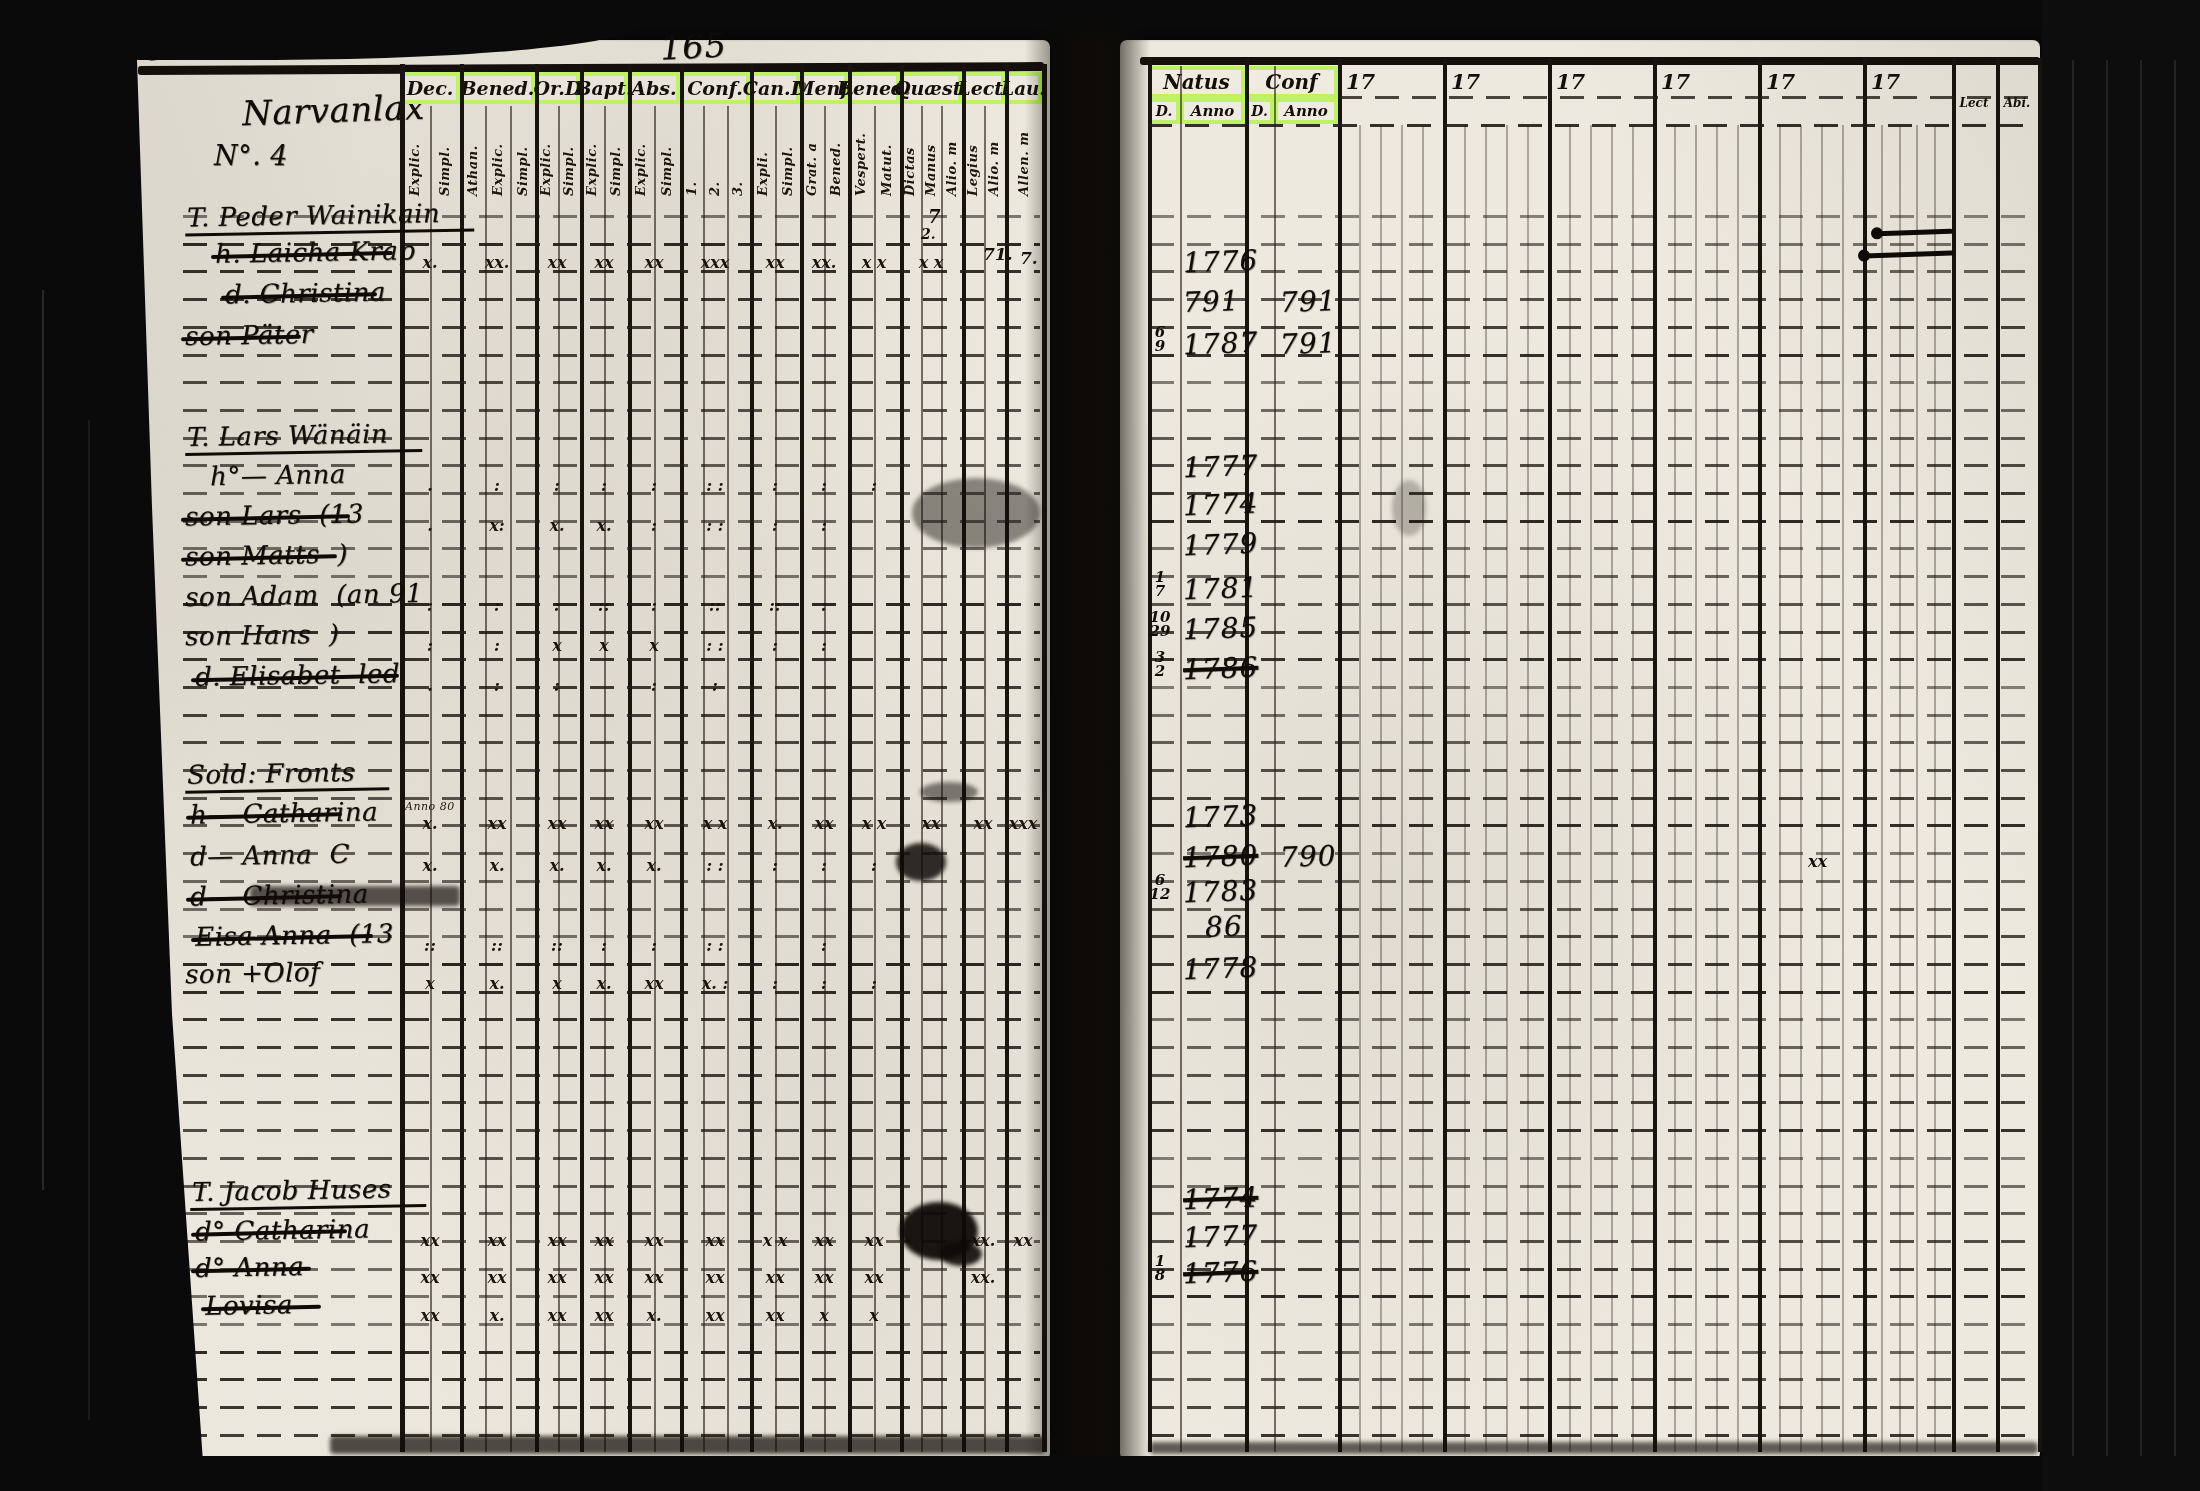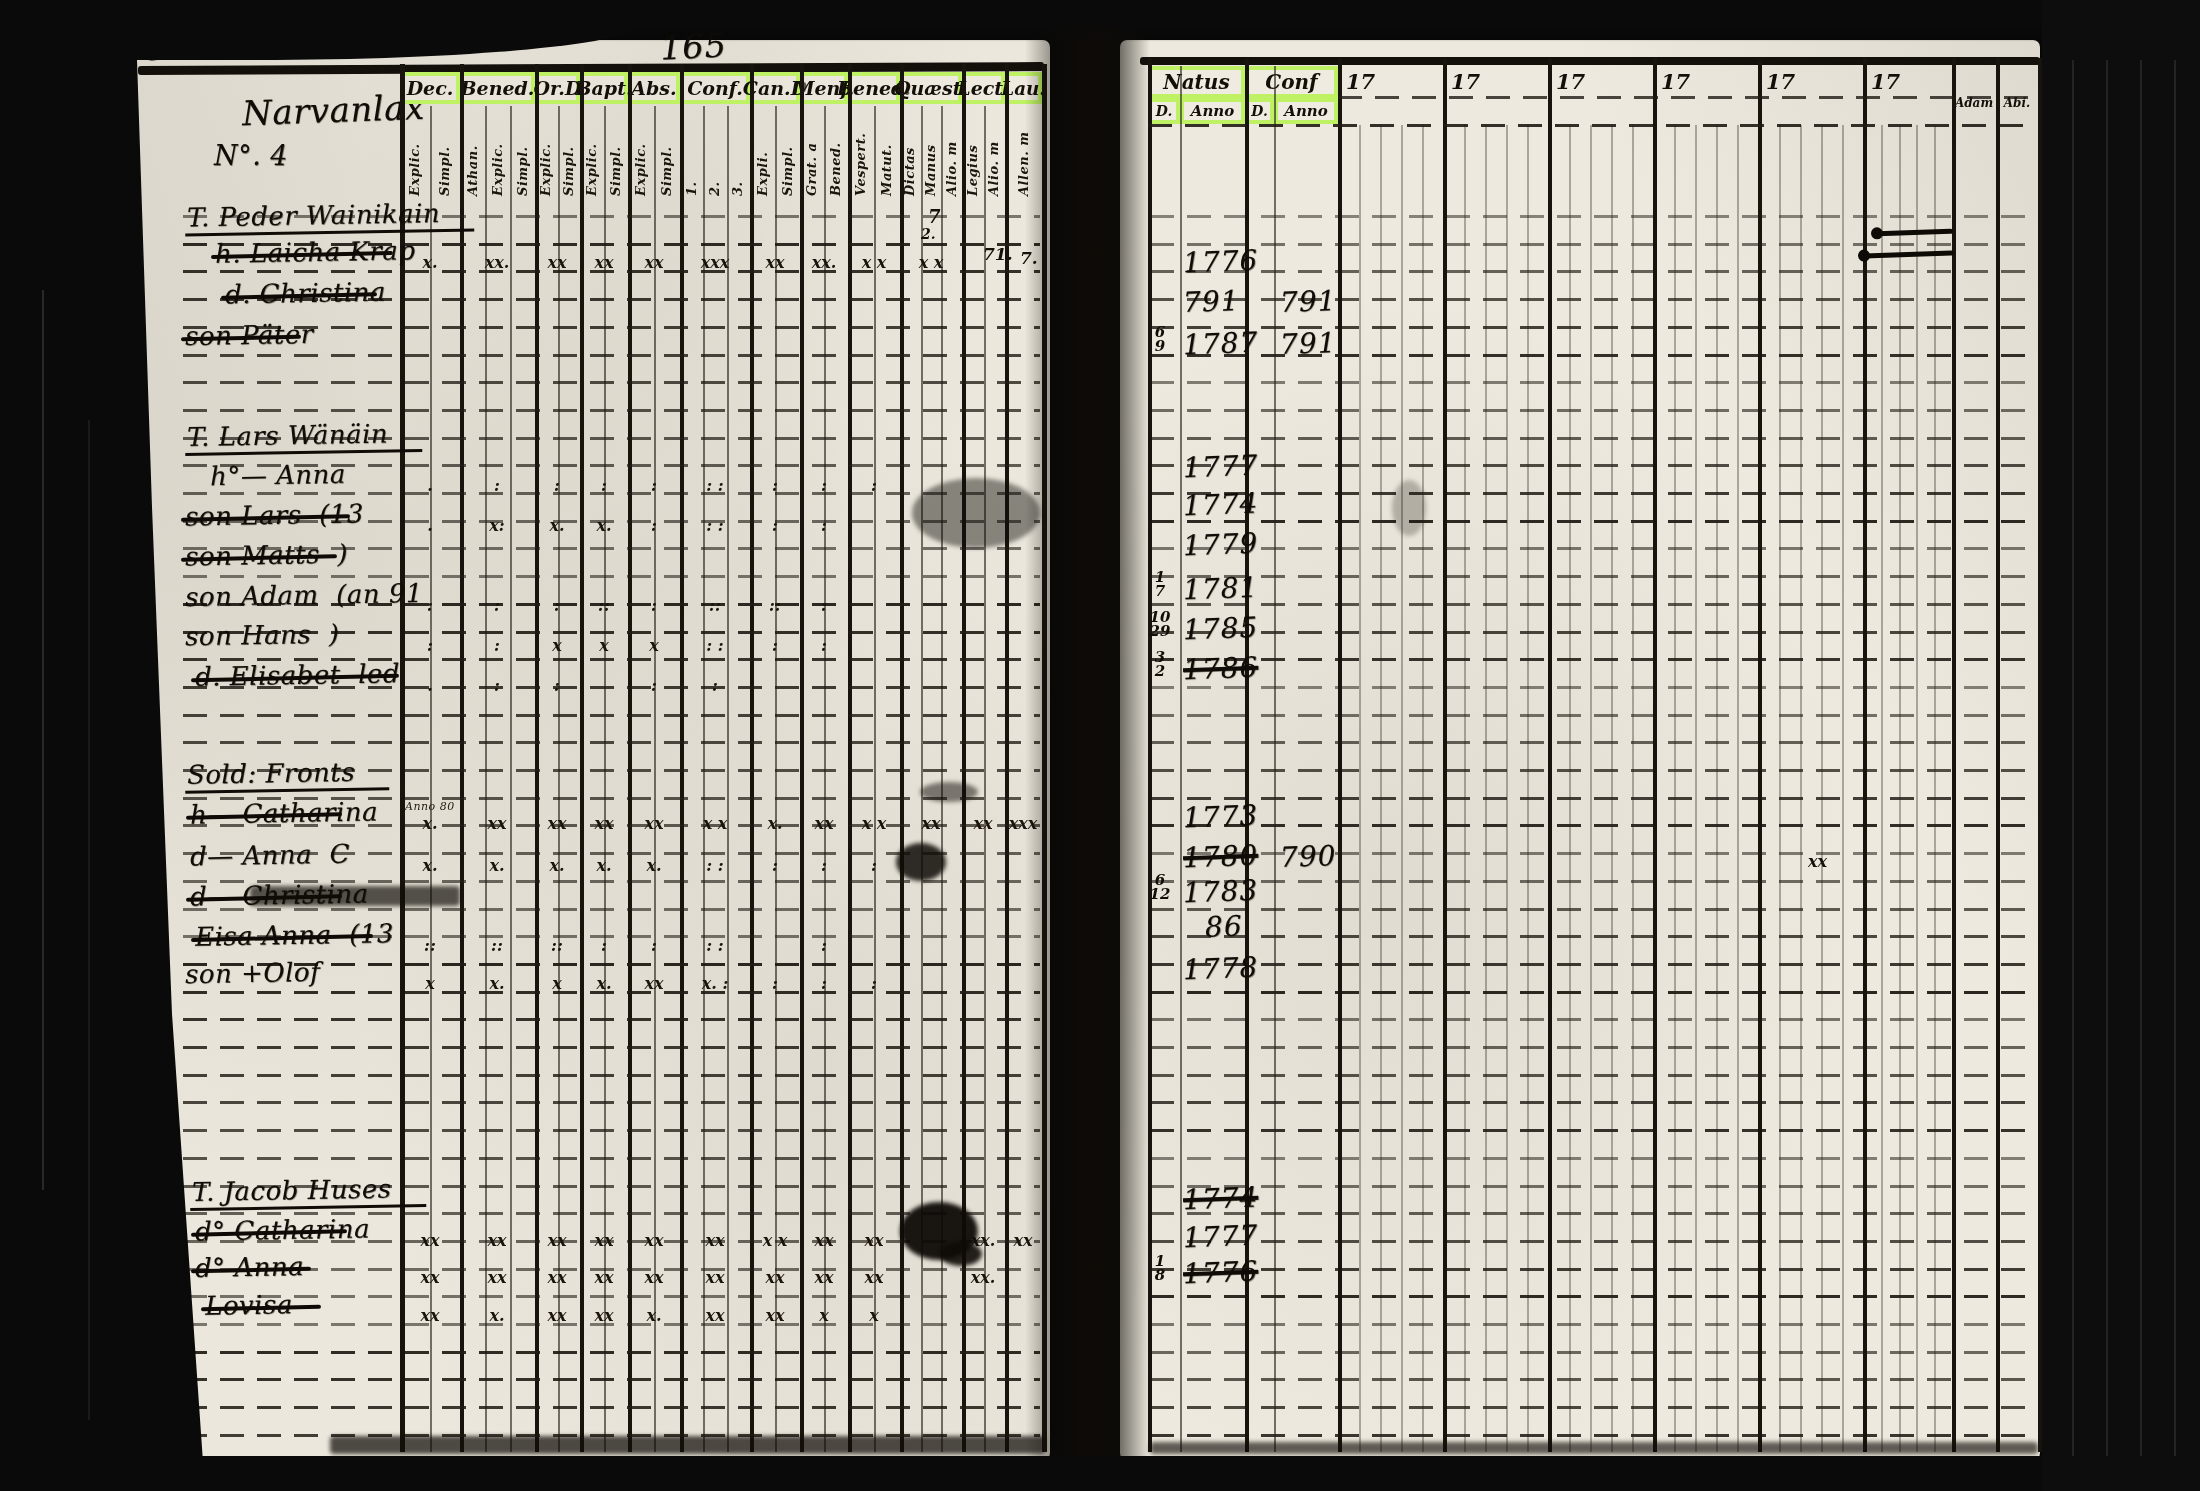--- a/index.html
+++ b/index.html
@@ -242,21 +242,21 @@
       <div class="hbox" style="left: 1148px; top: 98px; width: 32px; height: 26px; font-size: 14px;">D.</div>
       <div class="hbox" style="left: 1180px; top: 98px; width: 65px; height: 26px; font-size: 15px;">Anno</div>
       <div class="hbox" style="left: 1245px; top: 98px; width: 29px; height: 26px; font-size: 14px;">D.</div>
       <div class="hbox" style="left: 1274px; top: 98px; width: 64px; height: 26px; font-size: 15px;">Anno</div>
       <div class="hbox" style="left: 1338px; top: 66px; width: 58px; height: 30px; font-size: 21px; border: none; background: none; justify-content: flex-start; padding-left: 8px;">17</div>
       <div class="hbox" style="left: 1443px; top: 66px; width: 58px; height: 30px; font-size: 21px; border: none; background: none; justify-content: flex-start; padding-left: 8px;">17</div>
       <div class="hbox" style="left: 1548px; top: 66px; width: 58px; height: 30px; font-size: 21px; border: none; background: none; justify-content: flex-start; padding-left: 8px;">17</div>
       <div class="hbox" style="left: 1653px; top: 66px; width: 58px; height: 30px; font-size: 21px; border: none; background: none; justify-content: flex-start; padding-left: 8px;">17</div>
       <div class="hbox" style="left: 1758px; top: 66px; width: 58px; height: 30px; font-size: 21px; border: none; background: none; justify-content: flex-start; padding-left: 8px;">17</div>
       <div class="hbox" style="left: 1863px; top: 66px; width: 58px; height: 30px; font-size: 21px; border: none; background: none; justify-content: flex-start; padding-left: 8px;">17</div>
-      <div class="hbox" style="left: 1952px; top: 90px; width: 44px; height: 26px; font-size: 12px; border: none; background: none;">Adam</div>
+      <div class="hbox" style="left: 1952px; top: 90px; width: 44px; height: 26px; font-size: 12px; border: none; background: none;">Lect</div>
       <div class="hbox" style="left: 1996px; top: 90px; width: 42px; height: 26px; font-size: 12px; border: none; background: none;">Abi.</div>
       <div class="vline" style="left: 1148px; top: 58px; width: 4px; height: 1394px;"></div>
       <div class="vline" style="left: 1245px; top: 58px; width: 4px; height: 1394px;"></div>
       <div class="vline" style="left: 1338px; top: 58px; width: 4px; height: 1394px;"></div>
       <div class="vline" style="left: 1443px; top: 58px; width: 4px; height: 1394px;"></div>
       <div class="vline" style="left: 1548px; top: 58px; width: 4px; height: 1394px;"></div>
       <div class="vline" style="left: 1653px; top: 58px; width: 4px; height: 1394px;"></div>
       <div class="vline" style="left: 1758px; top: 58px; width: 4px; height: 1394px;"></div>
       <div class="vline" style="left: 1863px; top: 58px; width: 4px; height: 1394px;"></div>
       <div class="vline" style="left: 1952px; top: 58px; width: 4px; height: 1394px;"></div>

